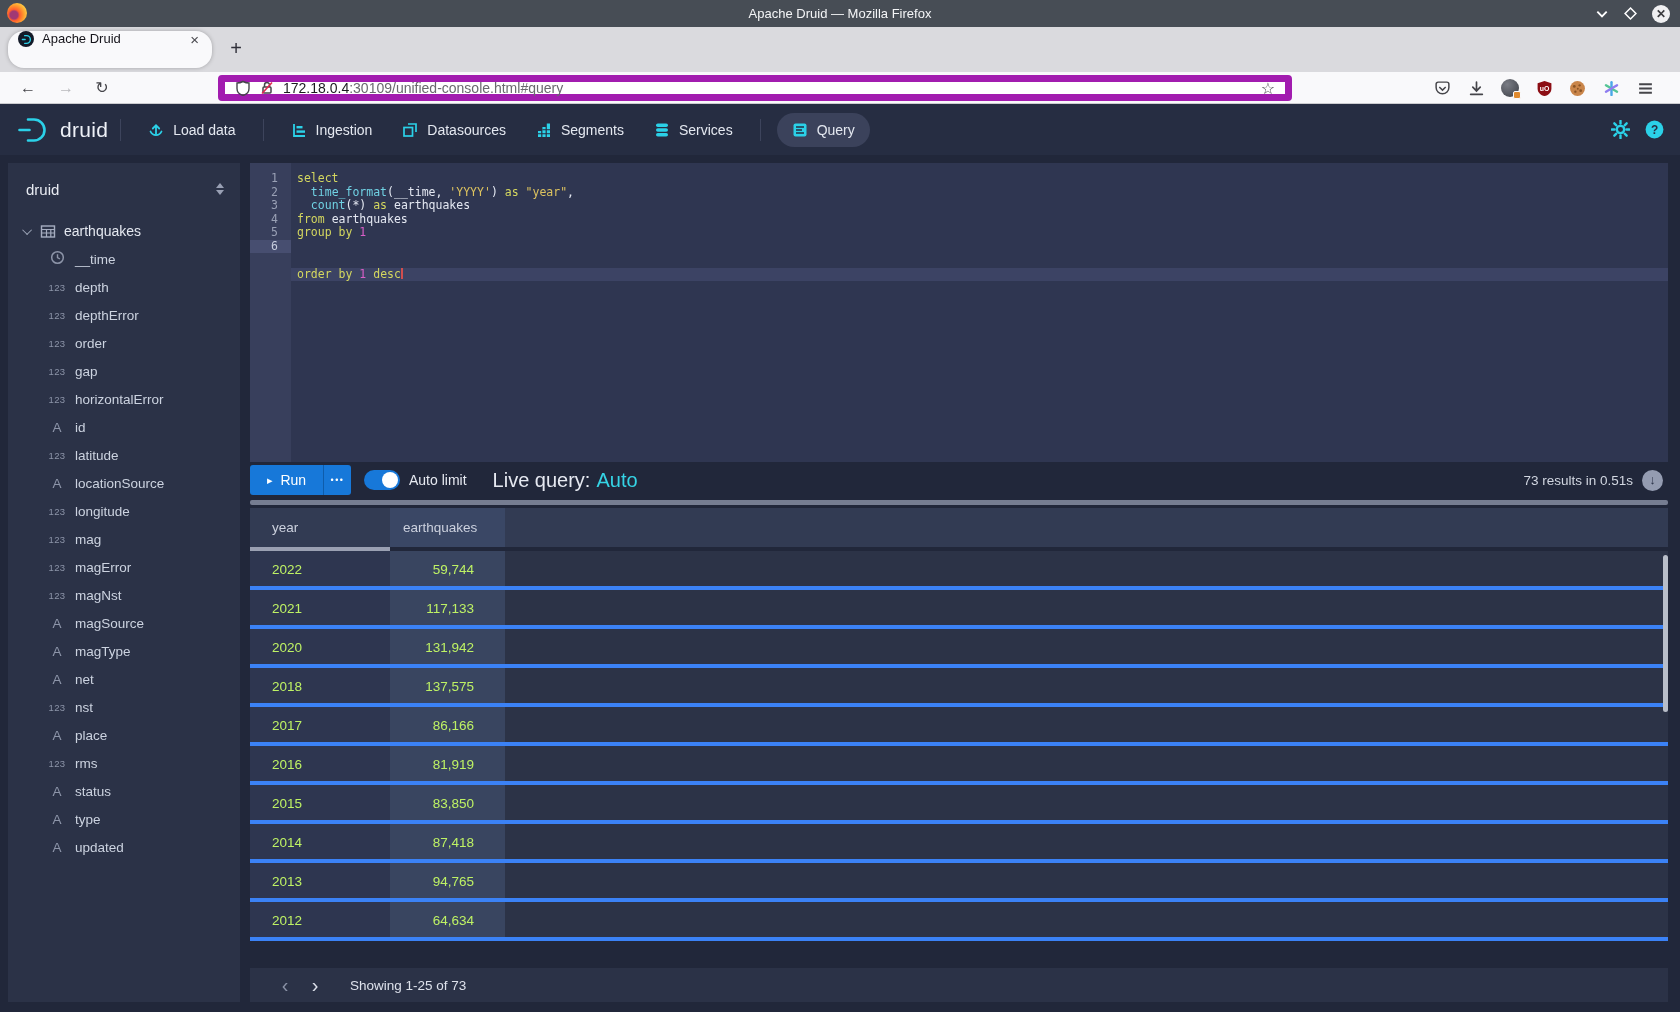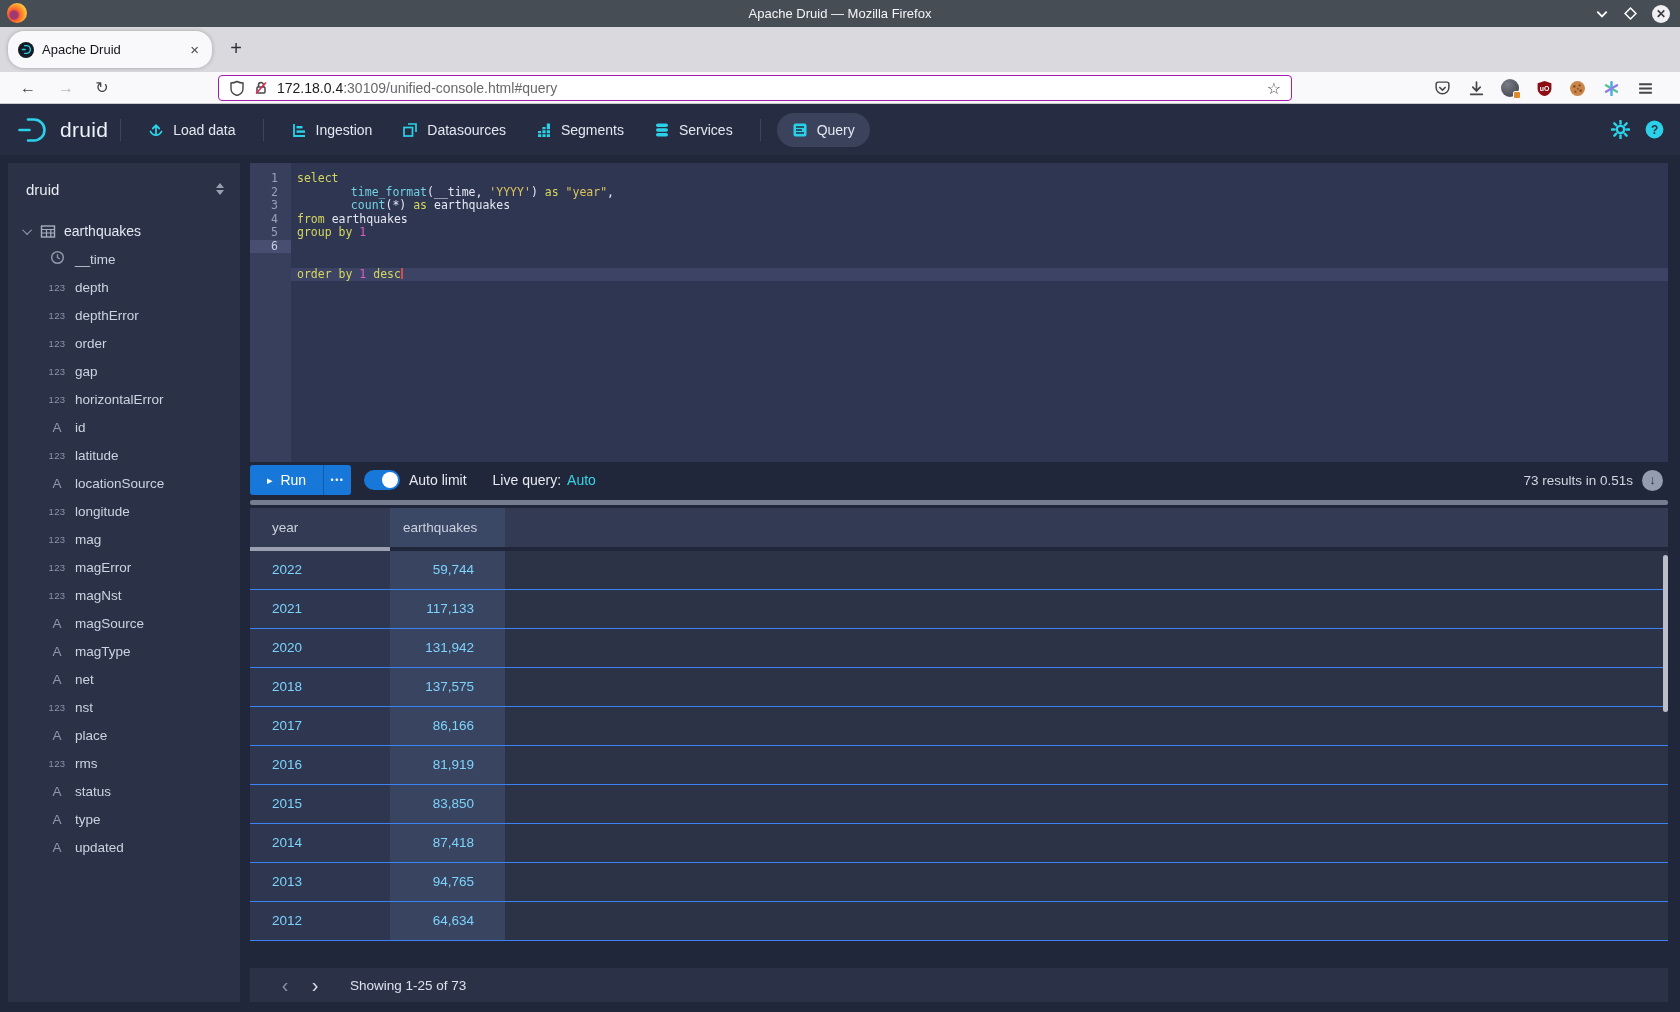--- a/index.html
+++ b/index.html
@@ -10,31 +10,31 @@
   .titlebar { position:absolute; left:0; top:0; width:1680px; height:27px; background:#474d55; display:flex; align-items:center; }
   .ff-logo { position:absolute; left:7px; top:3px; width:20px; height:20px; border-radius:50%;
              background:radial-gradient(circle at 35% 60%, #a13874 0 22%, #ff5f2e 32%, #ff9c2e 55%, #ffd54a 80%); }
   .win-title { position:absolute; left:0; right:0; text-align:center; color:#f4f5f7; font-size:13px; line-height:27px; }
   .win-controls { position:absolute; right:10px; top:0; height:27px; display:flex; align-items:center; gap:15px; }
   .close-circle { width:18px; height:18px; border-radius:50%; background:#f0f0f2; color:#3c3c40; font-size:12px; font-weight:bold; text-align:center; line-height:18px; }
 
   
   .tabstrip { position:absolute; left:0; top:27px; width:1680px; height:45px; background:#dadade; }
   .tab { position:absolute; left:8px; top:4px; width:204px; height:37px; background:#f9f9fb; border-radius:16px;
-         box-shadow:0 0 4px rgba(0,0,0,.25); display:flex; align-items:center; padding:0 10px; }
+         box-shadow:0 0 4px rgba(0,0,0,.25); display:flex; align-items:flex-start; padding:0 10px; }
   .tab-favicon { width:16px; height:16px; border-radius:50%; background:#131a28; margin-right:8px; flex:none; display:flex; align-items:center; justify-content:center; }
   .tab-title { font-size:13px; color:#15141a; flex:1; white-space:nowrap; overflow:hidden; }
   .tab-close { font-size:15px; color:#4a4a4f; padding:0 3px; }
   .newtab-btn { position:absolute; left:222px; top:8px; width:28px; height:28px; font-size:20px; color:#30303a; text-align:center; line-height:27px; border-radius:4px; }
 
   
   .toolbar { position:absolute; left:0; top:72px; width:1680px; height:32px; background:#f9f9fb; border-bottom:1px solid #ccccd0; }
   .navbtn { position:absolute; top:3px; width:28px; height:26px; text-align:center; font-size:16px; line-height:26px; color:#45454a; }
   .navbtn.disabled { color:#b9b9bd; }
-  .urlbar { position:absolute; left:218px; top:3px; width:1074px; height:26px; background:#ffffff; border:1px solid #a21caf; border-radius:4px;
+  .urlbar { position:absolute; left:218px; top:3px; width:1074px; height:26px; background:#ffffff; border:7px solid #a21caf; border-radius:4px;
             display:flex; align-items:center; padding:0 10px; }
   .url-text { font-size:14px; margin-left:8px; flex:1; white-space:nowrap; overflow:hidden; }
   .url-host { color:#1b1b1f; }
   .url-rest { color:#69696e; }
   .url-star { font-size:16px; color:#45454a; }
   .tb-right { position:absolute; right:26px; top:3px; height:26px; display:flex; align-items:center; gap:16px; }
   .tb-icon { width:18px; height:18px; display:flex; align-items:center; justify-content:center; }
   .avatar-wrap { position:relative; width:18px; height:18px; border-radius:50%; background:radial-gradient(circle at 35% 30%, #7a7d85, #3b3e46); }
   .avatar-badge { position:absolute; right:-2px; bottom:-2px; width:8px; height:8px; background:#e08a2e; border-radius:2px; border:1px solid #f9f9fb; }
   .cookie { width:17px; height:17px; }
@@ -69,53 +69,53 @@
   
   .editor { position:absolute; left:250px; top:163px; width:1418px; height:299px; background:#2f3651; display:flex;
             font-family:"DejaVu Sans Mono", monospace; font-size:11.5px; line-height:13.5px; }
   .gutter { width:41px; background:#383f5c; padding-top:9px; flex:none; }
   .g-num { text-align:right; padding-right:13px; color:#99a0b5; height:13.5px; }
   .g-num.active { background:#474e70; color:#c7cdde; }
   .code-col { flex:1; padding-top:9px; overflow:hidden; }
   .c-line { white-space:pre; padding-left:6px; height:13.5px; color:#e4e8f2; }
   .c-line.active { background:#3c4364;margin-top:28px; }
   .tok-kw { color:#d4d75f; }
-  .tok-fn { color:#70d2e4;margin-left:40px; }
+  .tok-fn { color:#70d2e4; }
   .tok-str { color:#ddc35f; }
   .tok-num { color:#da5fc8; }
   .tok-plain { color:#e4e8f2; }
   .cursor { display:inline-block; width:2px; height:11px; background:#d14e4e; vertical-align:-1px; }
 
   
   .runbar { position:absolute; left:250px; top:464px; width:1418px; height:32px; display:flex; align-items:center; }
   .run-btn { width:73px; height:30px; background:#1778d9; border-radius:3px 0 0 3px; color:#fff; display:flex; align-items:center; justify-content:center; gap:8px; font-size:14px; }
   .run-play { font-size:11px; }
   .more-btn { width:28px; height:30px; background:#1778d9; border-left:1px solid #0e5cab; border-radius:0 3px 3px 0; color:#fff;
               font-size:9px; letter-spacing:1.5px; display:flex; align-items:center; justify-content:center; }
   .toggle { margin-left:13px; width:36px; height:20px; background:#1778d9; border-radius:10px; position:relative; }
   .knob { position:absolute; right:2px; top:2px; width:16px; height:16px; border-radius:50%; background:#fff; }
   .auto-limit { margin-left:9px; color:#e6e9f1; font-size:14px; }
-  .live-query { margin-left:26px; color:#e6e9f1; font-size:14px; }
+  .live-query { margin-left:26px; color:#e6e9f1; font-size:20px; }
   .live-query-value { color:#35d4e5; margin-left:6px; }
   .run-right { margin-left:auto; display:flex; align-items:center; gap:9px; padding-right:5px; }
   .results-summary { color:#d2d7e1; font-size:13.5px; }
   .dl-circle { width:21px; height:21px; border-radius:50%; background:#949cb1; color:#2b3248; font-size:13px; font-weight:bold; text-align:center; line-height:20px; }
 
   .hscroll { position:absolute; left:250px; top:500px; width:1418px; height:5px; background:#767d91; border-radius:2px; }
 
   
   .rtable { position:absolute; left:250px; top:508px; width:1418px; height:460px; }
   .thead { display:flex; height:39px; font-size:13.5px; color:#ccd1de; }
   .th-year { width:140px; background:#323b53; line-height:39px; padding-left:22px; }
   .th-count { width:115px; background:#3a4765; line-height:39px; padding-left:13px; }
   .th-rest { flex:1; background:#323b53; }
   .sortline-row { height:4px; display:flex; }
   .sortline { width:140px; background:#9aa0b2; }
   .tbody { height:417px; overflow:hidden; border-top:0; }
-  .t-row { height:39px; display:flex; border-bottom:1px solid #3b82f6; font-size:13.5px; color:#7dd3fc; }
+  .t-row { height:39px; display:flex; border-bottom:4px solid #3b82f6; font-size:13.5px; color:#bef264; }
   .cell-year { width:140px; background:#2e3650; line-height:38px; padding-left:22px; }
   .cell-count { width:115px; background:#394560; line-height:38px; text-align:right; padding-right:31px; }
   .cell-fill { flex:1; background:#2c3347; }
 
   .vscroll { position:absolute; left:1663px; top:555px; width:5px; height:157px; background:#b9bec9; border-radius:2.5px; }
 
   
   .pagination { position:absolute; left:250px; top:968px; width:1418px; height:34px; background:#2b3247; display:flex; align-items:center; padding-left:24px; }
   .pg-chev { font-size:20px; line-height:30px; width:22px; text-align:center; }
   .pg-prev { color:#8b93a7; }

